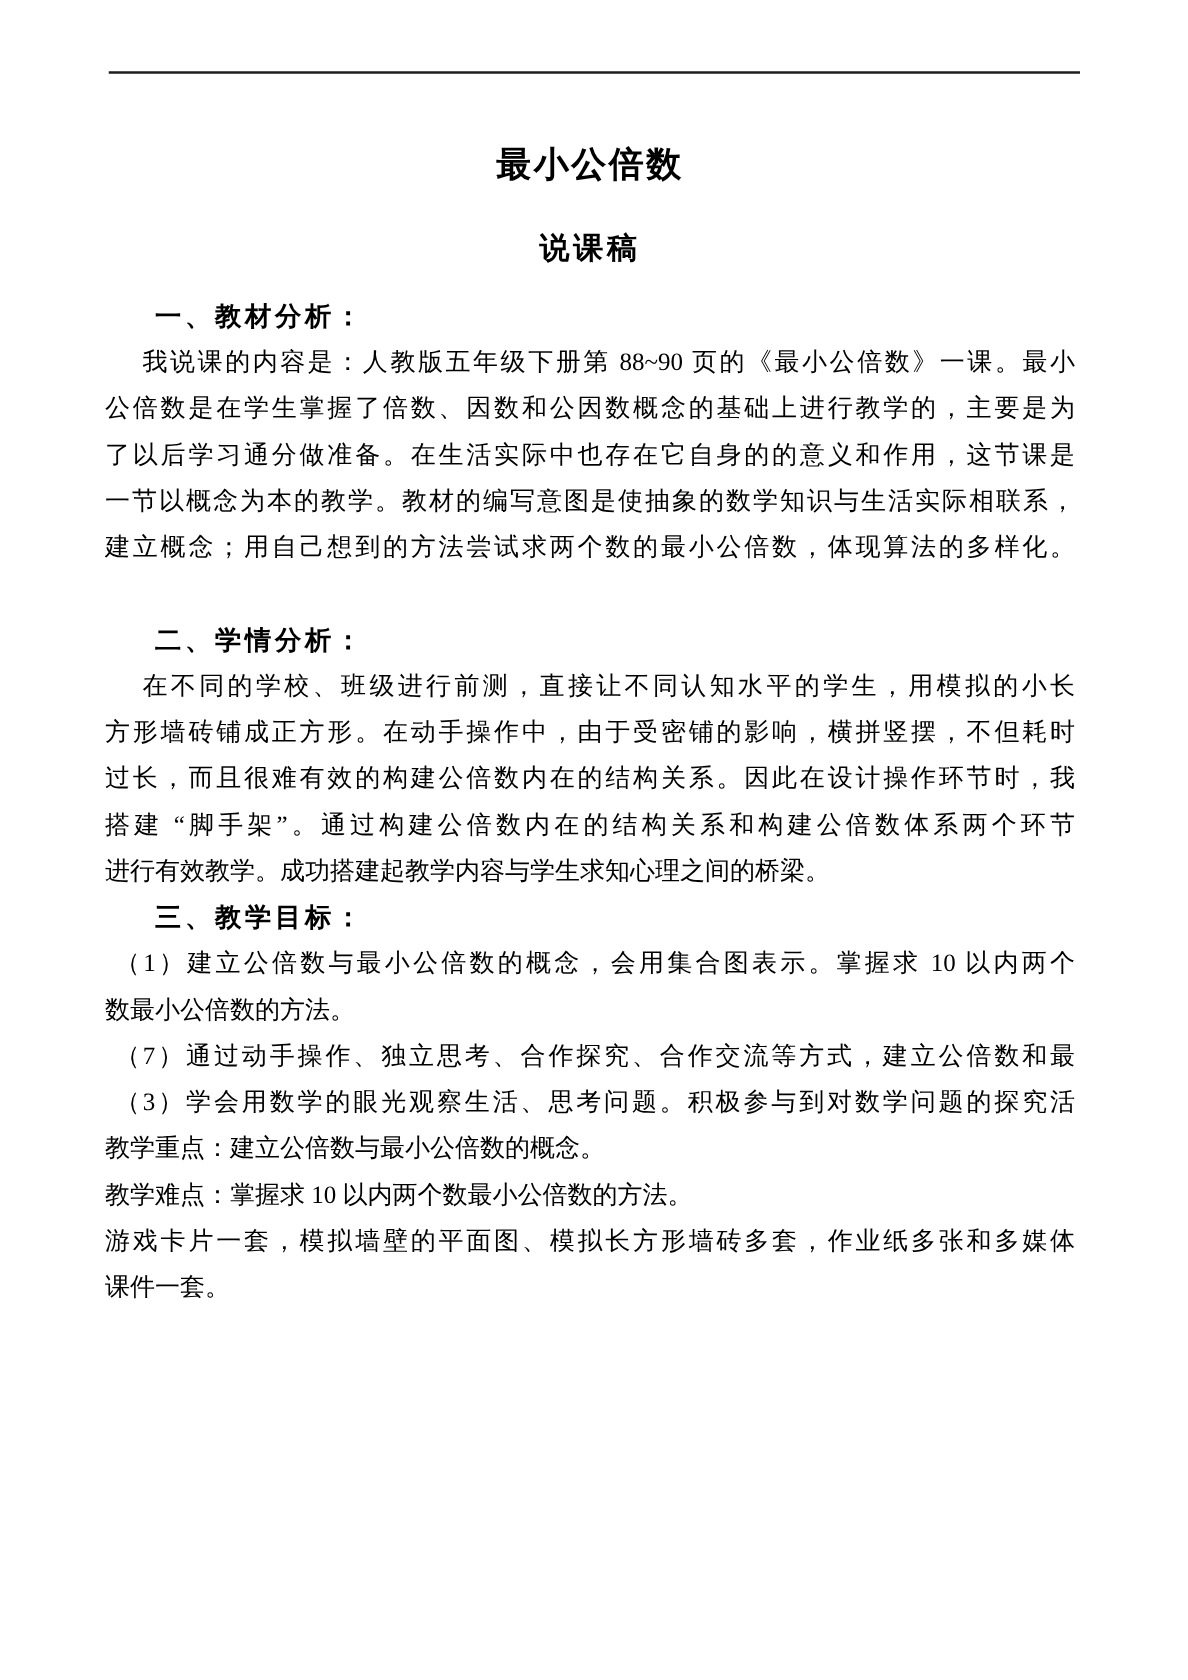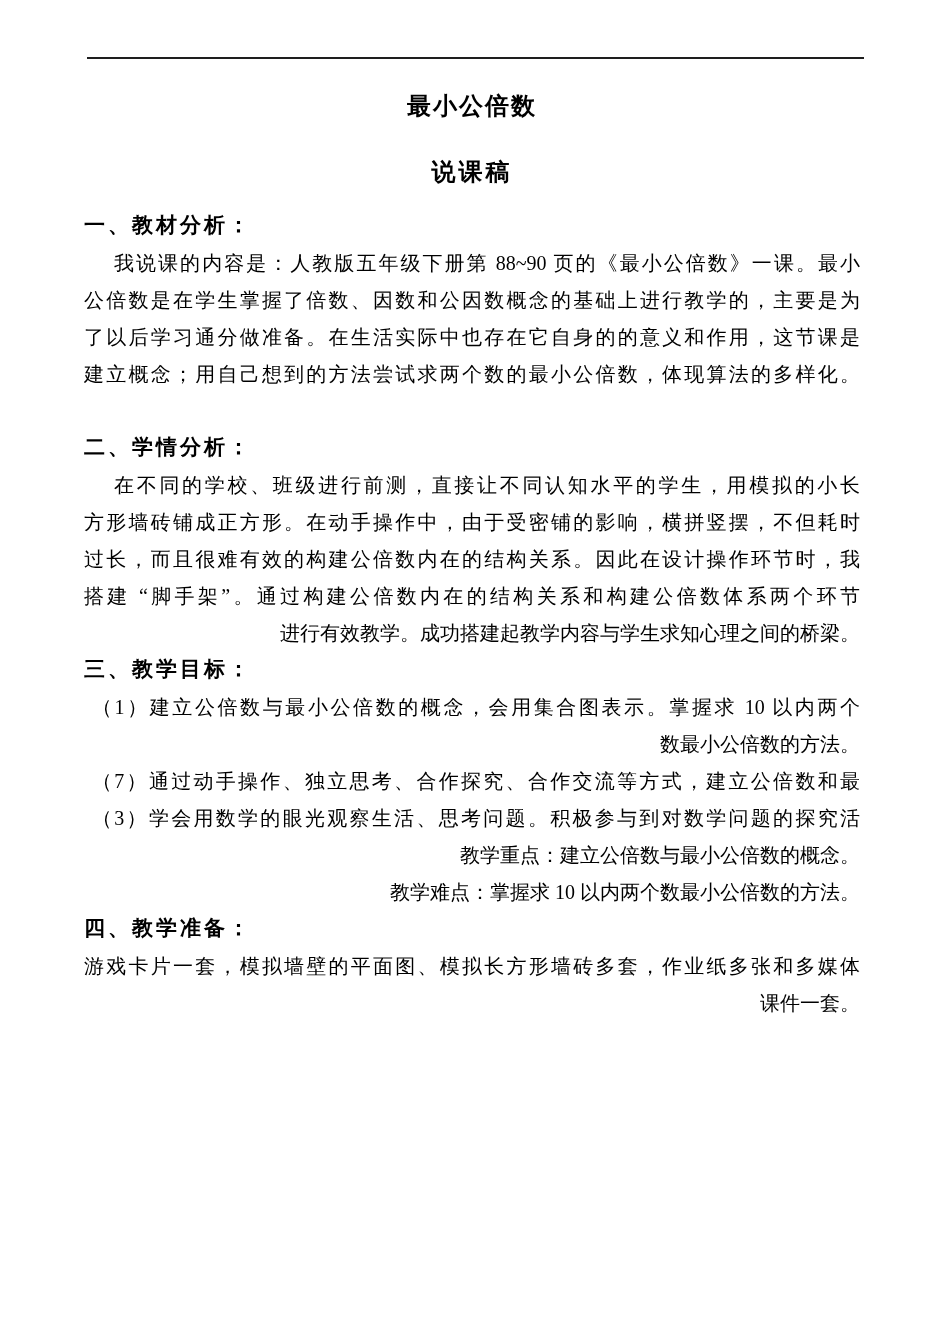--- a/index.html
+++ b/index.html
@@ -21,51 +21,51 @@
     left: 87px; top: 57px;
     width: 777px; height: 0;
     border-top: 2px solid #1e1e1e;
   }
   .content {
     position: absolute;
     left: 84px; top: 0;
     width: 776px;
   }
   .doc-title {
-    margin-top: 86px;
+    margin-top: 113px;
     text-align: center;
     font-weight: bold;
-    font-size: 24px;
+    font-size: 28px;
     line-height: 40px;
     letter-spacing: 2px;
   }
   .doc-subtitle {
     margin-top: 26px;
     text-align: center;
     font-weight: bold;
     font-size: 24px;
     line-height: 40px;
     letter-spacing: 3px;
   }
   .sections { margin-top: 16px; }
   .sec-heading {
-    font-family: Liberation Mono, monospace;
+    font-family: Liberation Serif, serif;
     font-weight: bold;
     font-size: 21px;
     line-height: 37px;
     height: 37px;
     letter-spacing: 3px;
     white-space: nowrap;
+    margin-left: 40px;
   }
   .line {
     font-size: 20px;
     line-height: 37px;
     height: 37px;
     white-space: nowrap;
-    text-align: right;
   }
   .line.justify {
     white-space: normal;
     text-align: justify;
     text-align-last: justify;
     text-justify: inter-character;
     overflow: hidden;
     font-family: Liberation Serif, serif;
   }
   .spacer { height: 37px; }
@@ -76,33 +76,33 @@
 <div class="page">
   <div class="top-rule"></div>
   <div class="content">
     <div class="doc-title">最小公倍数</div>
     <div class="doc-subtitle">说课稿</div>
     <div class="sections">
         <div class="sec-heading">一、教材分析：</div>
         <div class="line justify" style="padding-left: 30px;">我说课的内容是：人教版五年级下册第 88~90 页的《最小公倍数》一课。最小</div>
         <div class="line justify">公倍数是在学生掌握了倍数、因数和公因数概念的基础上进行教学的，主要是为</div>
         <div class="line justify">了以后学习通分做准备。在生活实际中也存在它自身的的意义和作用，这节课是</div>
+        <div class="line justify">一节以概念为本的教学。教材的编写意图是使抽象的数学知识与生活实际相联系，</div>
         <div class="line justify">建立概念；用自己想到的方法尝试求两个数的最小公倍数，体现算法的多样化。</div>
         <div class="spacer"></div>
         <div class="sec-heading">二、学情分析：</div>
         <div class="line justify" style="padding-left: 30px;">在不同的学校、班级进行前测，直接让不同认知水平的学生，用模拟的小长</div>
         <div class="line justify">方形墙砖铺成正方形。在动手操作中，由于受密铺的影响，横拼竖摆，不但耗时</div>
         <div class="line justify">过长，而且很难有效的构建公倍数内在的结构关系。因此在设计操作环节时，我</div>
         <div class="line justify">搭建 “脚手架”。通过构建公倍数内在的结构关系和构建公倍数体系两个环节</div>
         <div class="line">进行有效教学。成功搭建起教学内容与学生求知心理之间的桥梁。</div>
         <div class="sec-heading">三、教学目标：</div>
         <div class="line justify" style="padding-left: 8px;">（1）建立公倍数与最小公倍数的概念，会用集合图表示。掌握求 10 以内两个</div>
         <div class="line">数最小公倍数的方法。</div>
         <div class="line justify" style="padding-left: 8px;">（7）通过动手操作、独立思考、合作探究、合作交流等方式，建立公倍数和最</div>
         <div class="line justify" style="padding-left: 8px;">（3）学会用数学的眼光观察生活、思考问题。积极参与到对数学问题的探究活</div>
         <div class="line">教学重点：建立公倍数与最小公倍数的概念。</div>
         <div class="line">教学难点：掌握求 10 以内两个数最小公倍数的方法。</div>
-        <div class="sec-heading">四、教学准备：</div>
         <div class="line justify">游戏卡片一套，模拟墙壁的平面图、模拟长方形墙砖多套，作业纸多张和多媒体</div>
         <div class="line">课件一套。</div>
       </div>
   </div>
 </div>
 
 </body></html>

